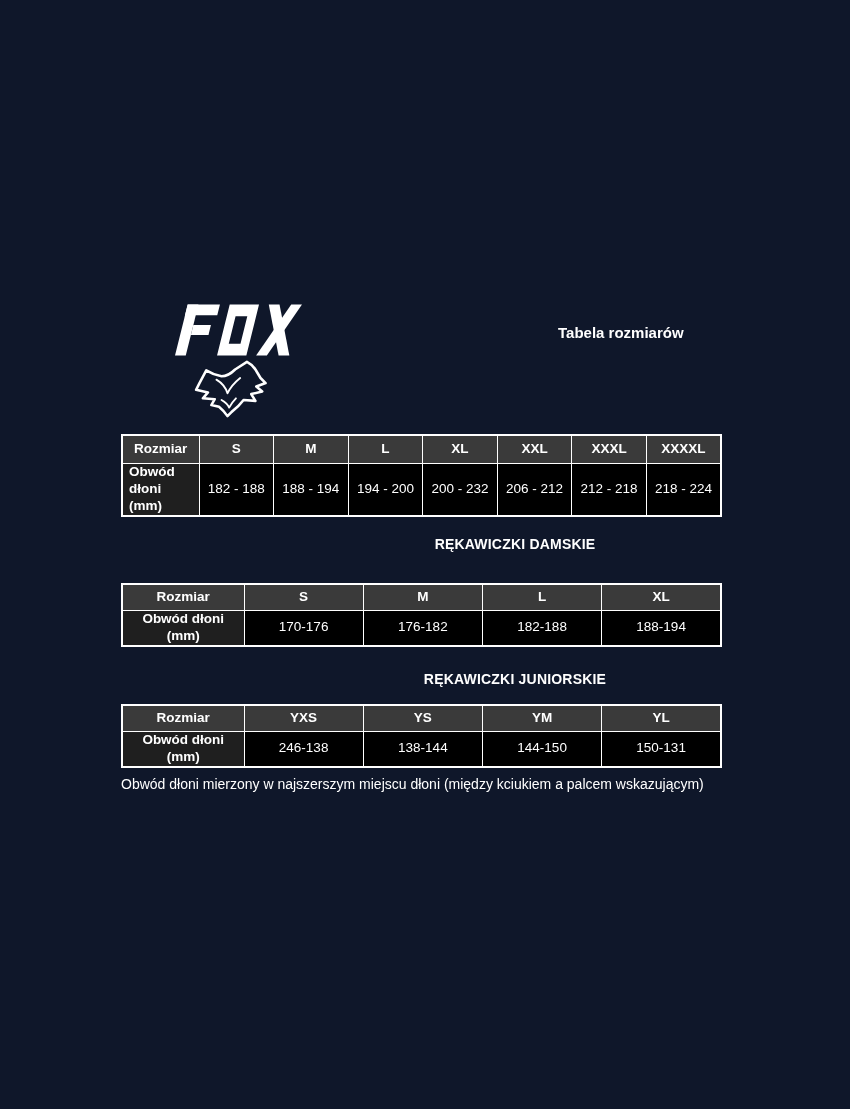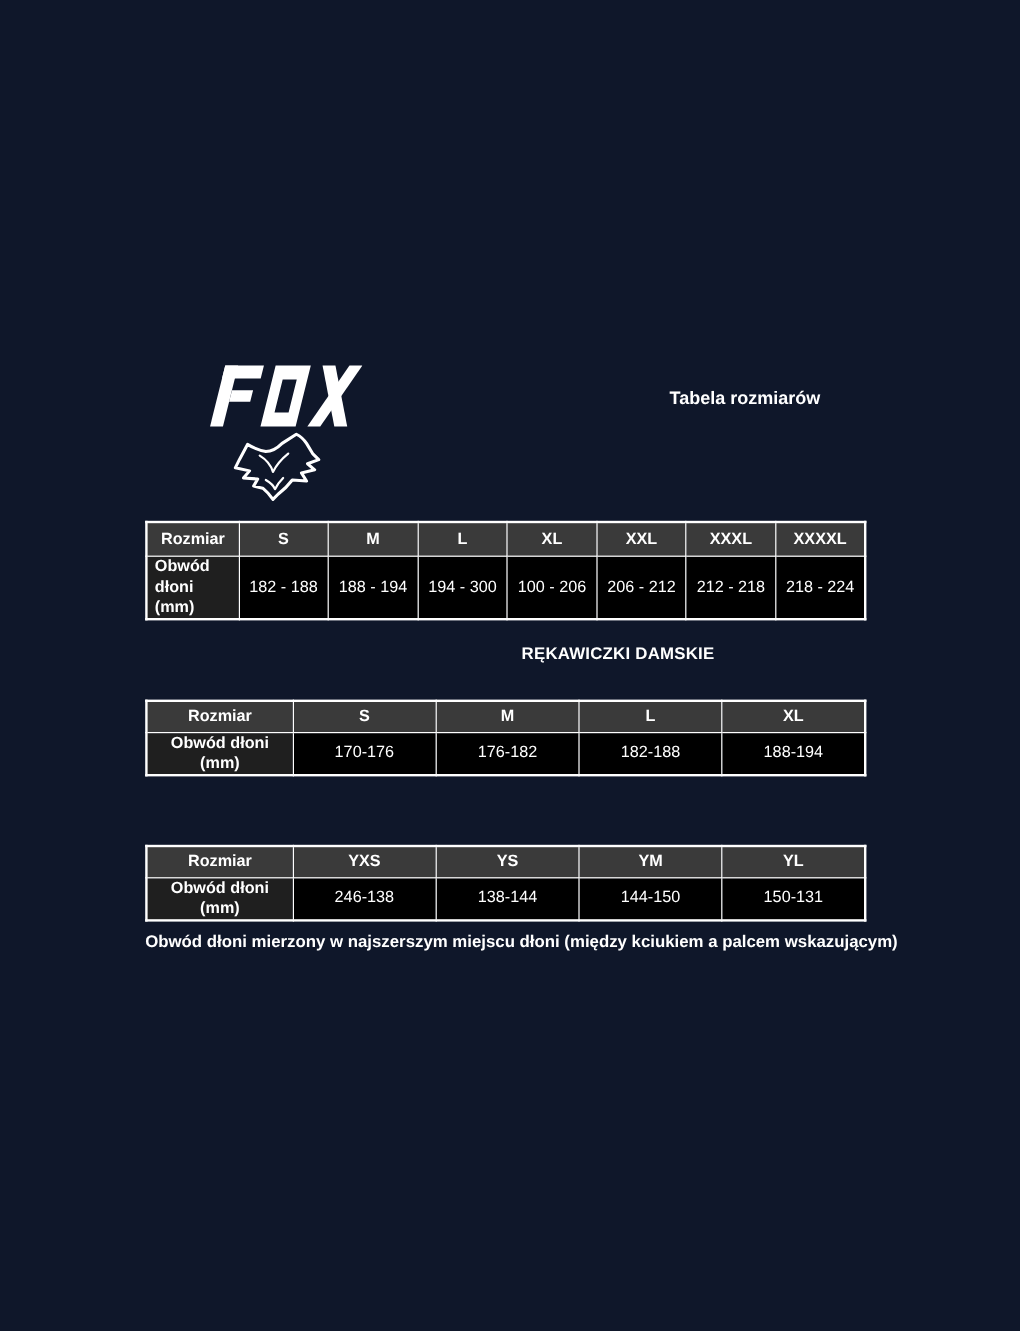--- a/index.html
+++ b/index.html
@@ -29,21 +29,21 @@
     font-size:13.5px;line-height:1.25;padding:0 4px;color:#ffffff;
   }
   td.hdr{background:#3a3a3a;font-weight:bold;}
   td.lbl{background:#1f1f1f;font-weight:bold;}
   td.val{background:#000000;font-weight:normal;}
   .t-mens td.hdr{height:27px;}
   .t-mens td.lbl,.t-mens td.val{height:40px;}
   .t-mens td.lbl{text-align:left;padding-left:6px;padding-right:2px;}
   .t-womens td.hdr,.t-junior td.hdr{height:25px;}
   .t-womens td.lbl,.t-womens td.val,.t-junior td.lbl,.t-junior td.val{height:24px;}
-  .footer-note{position:absolute;left:121px;top:776px;font-size:14px;font-weight:bold;white-space:nowrap;}
+  .footer-note{position:absolute;left:121px;top:776px;font-size:14px;font-weight:normal;white-space:nowrap;}
 </style>
 </head>
 <body>
 
 <div class="canvas">
 
   <svg class="fox-wordmark" viewBox="0 0 130 52" xmlns="http://www.w3.org/2000/svg" aria-hidden="true">
     <g fill="#ffffff" transform="skewX(-14)">
 
       <rect x="13" y="0" width="11" height="52"></rect>
@@ -86,22 +86,22 @@
         <td class="hdr">L</td>
         <td class="hdr">XL</td>
         <td class="hdr">XXL</td>
         <td class="hdr">XXXL</td>
         <td class="hdr">XXXXL</td>
       </tr>
       <tr>
         <td class="lbl">Obwód dłoni (mm)</td>
         <td class="val">182 - 188</td>
         <td class="val">188 - 194</td>
-        <td class="val">194 - 300</td>
-        <td class="val">100 - 206</td>
+        <td class="val">194 - 200</td>
+        <td class="val">200 - 232</td>
         <td class="val">206 - 212</td>
         <td class="val">212 - 218</td>
         <td class="val">218 - 224</td>
       </tr>
     </tbody>
   </table>
 
   <div class="section-heading heading-womens">RĘKAWICZKI DAMSKIE</div>
   <table class="sizing-table t-womens">
     <colgroup>
@@ -122,20 +122,21 @@
       <tr>
         <td class="lbl">Obwód dłoni (mm)</td>
         <td class="val">170-176</td>
         <td class="val">176-182</td>
         <td class="val">182-188</td>
         <td class="val">188-194</td>
       </tr>
     </tbody>
   </table>
 
+  <div class="section-heading heading-junior">RĘKAWICZKI JUNIORSKIE</div>
   <table class="sizing-table t-junior">
     <colgroup>
       <col style="width:122px">
         <col>
         <col>
         <col>
         <col>
     </colgroup>
     <tbody>
       <tr>

